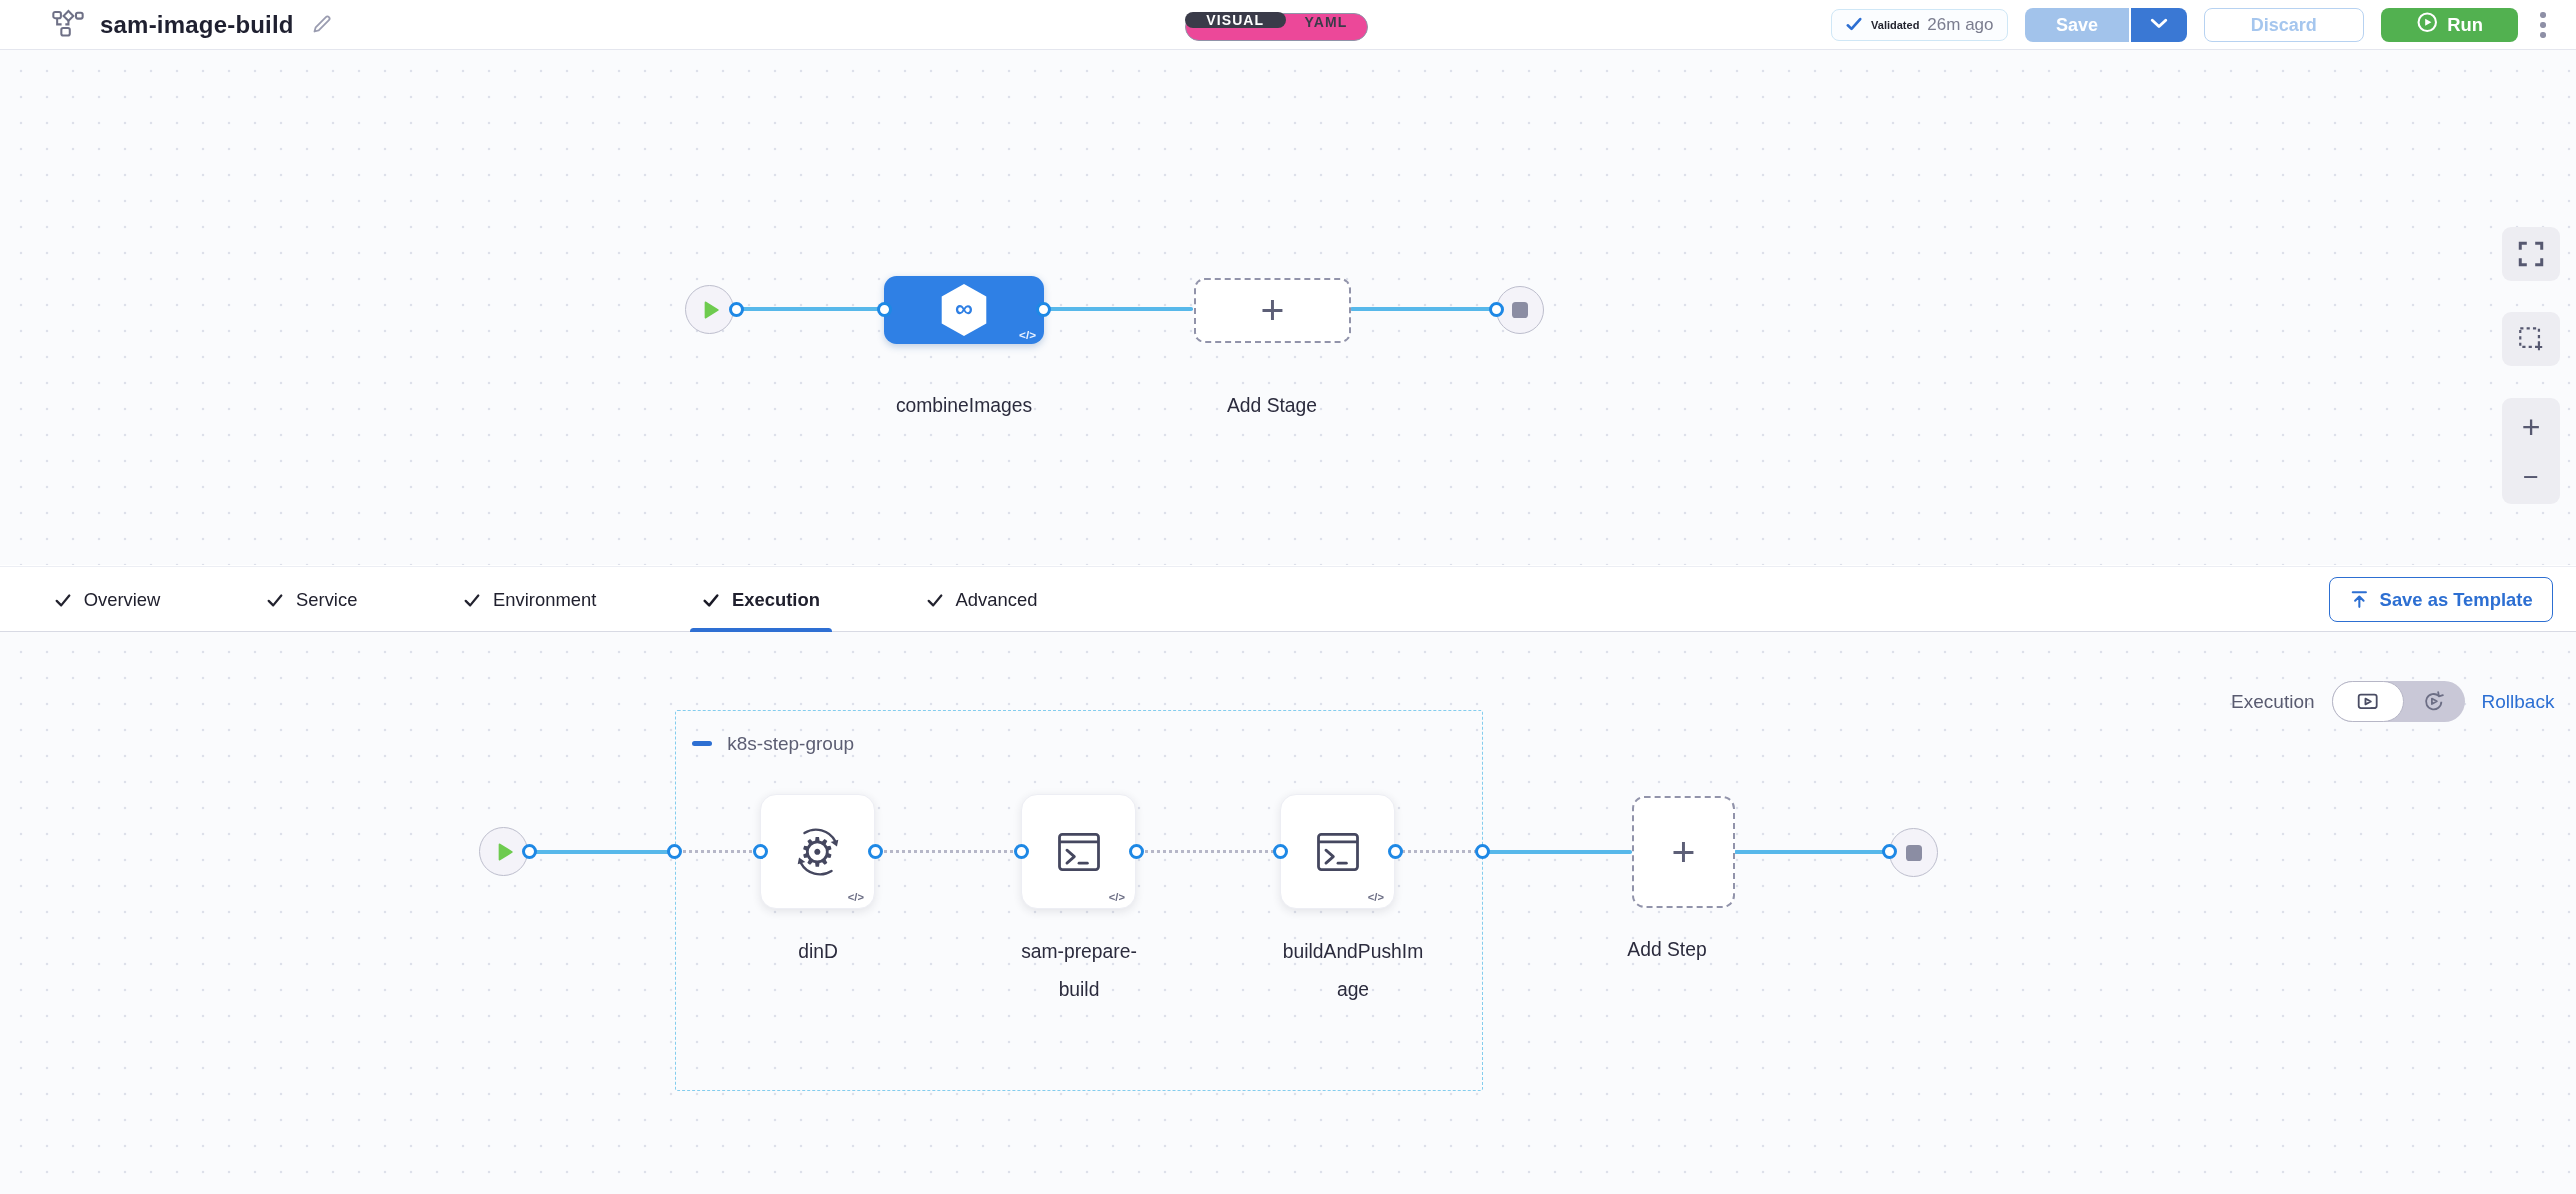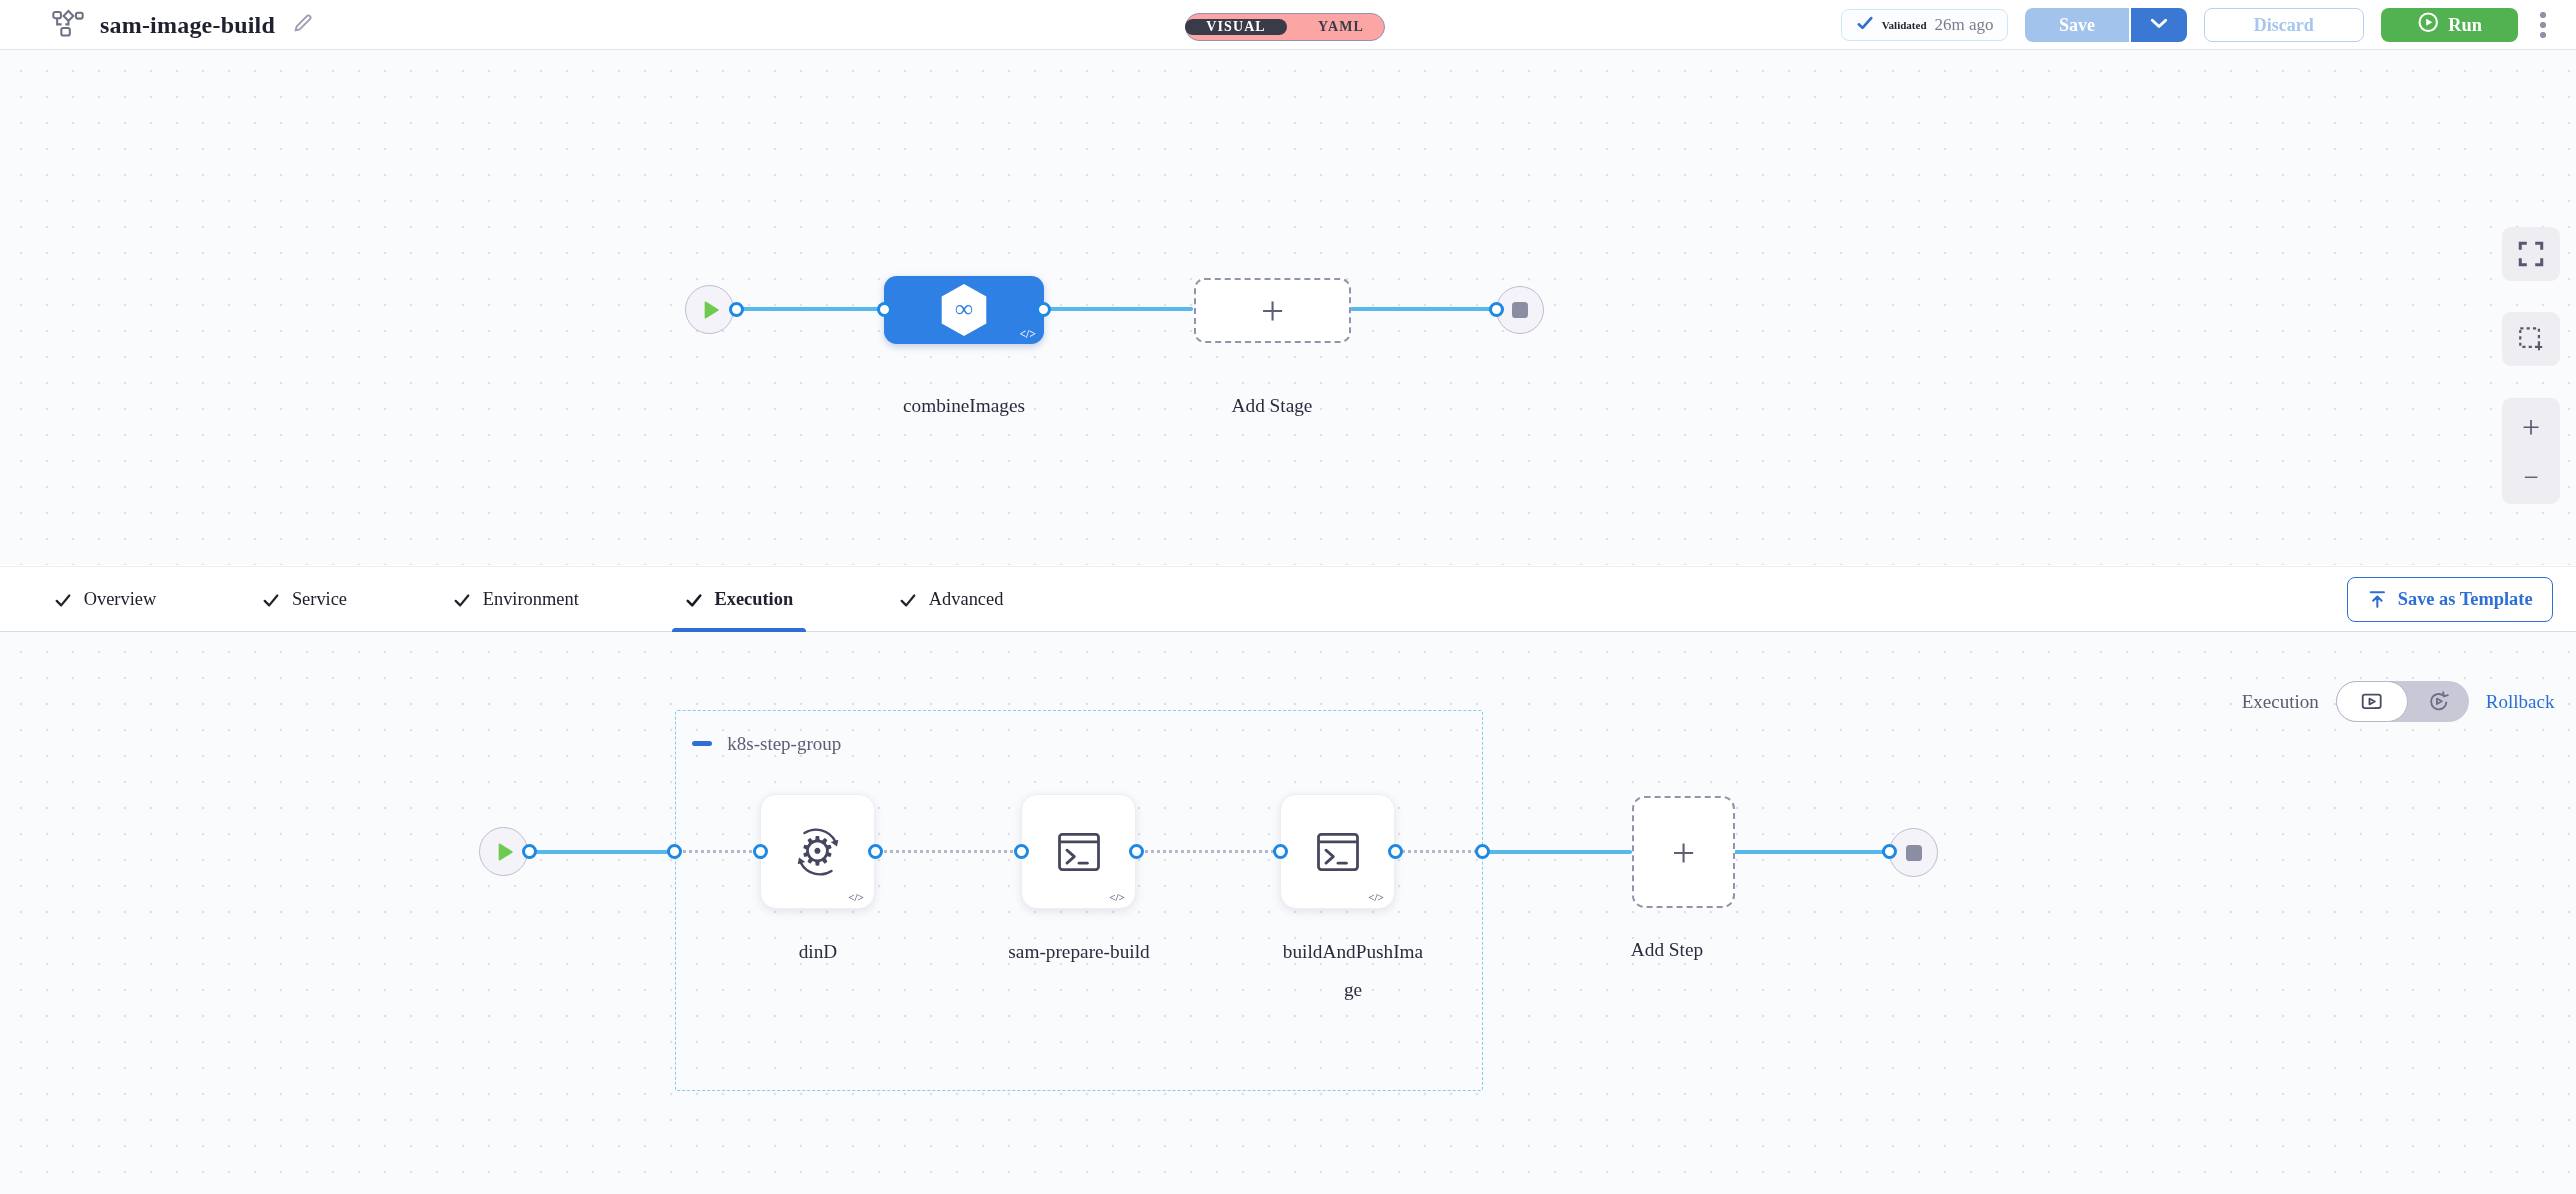--- a/index.html
+++ b/index.html
@@ -1,26 +1,26 @@
 <!DOCTYPE html>
 <html style="font-size:14.4px"><head>
 <meta charset="utf-8">
 <style>
   * { margin:0; padding:0; box-sizing:border-box; }
   html,body { width:2576px; height:1194px; overflow:hidden; }
   body { font-family:"Liberation Sans","DejaVu Sans",sans-serif; background:#fff; }
-  .page { position:relative; width:2060px; height:1194px;font-family:Liberation Serif, serif; }
+  .page { position:relative; width:2060px; height:1194px; }
 
   
   .header { position:absolute; left:0; top:0; width:2576px; height:50px; background:#fff;
             border-bottom:0.9px solid #e4e6ee; z-index:30; }
   .hdr-left { position:absolute; left:52px; top:0; height:50px; display:flex; align-items:center; gap:16px; }
   .pipe-title { font-size:24px; font-weight:700; color:#1f2030; letter-spacing:0.2px; }
-  .mode-toggle { position:absolute; left:1185px; top:12.6px; height:28px; display:flex; align-items:center;
-                 border:1.3px solid #9093a8; border-radius:14.4px; background:#fca5a5;gap:12px; }
+  .mode-toggle { position:absolute; left:1185px; top:12.6px; height:28px; display:flex; align-items:flex-start;
+                 border:1.3px solid #9093a8; border-radius:14.4px; background:#ec4899; }
   .mode-seg { display:flex; align-items:center; padding:0 20px; font-size:14px; font-weight:700;
               letter-spacing:1.1px; color:#3a3b49; border-radius:14.4px; }
   .mode-seg.sel { background:#3a3b49; color:#fff; margin:-1.3px; padding:0 21.6px; }
   .hdr-right { position:absolute; right:25px; top:0; height:50px; display:flex; align-items:center; gap:17px; }
   .validated { display:flex; align-items:center; gap:8px; height:31.5px; padding:0 13.5px;
                background:#fbfdff; border:1.3px solid #cfe7f6; border-radius:8px; }
   .validated .v-label { font-size:11px; font-weight:700; color:#23242f; }
   .validated .v-time { font-size:17px; color:#7b7d8f; }
   .save-split { display:flex; height:34px; border-radius:8px; overflow:hidden; cursor:pointer; }
   .save-main { width:104px; background:#a2c3eb; color:#fff; font-size:18px; font-weight:700;

